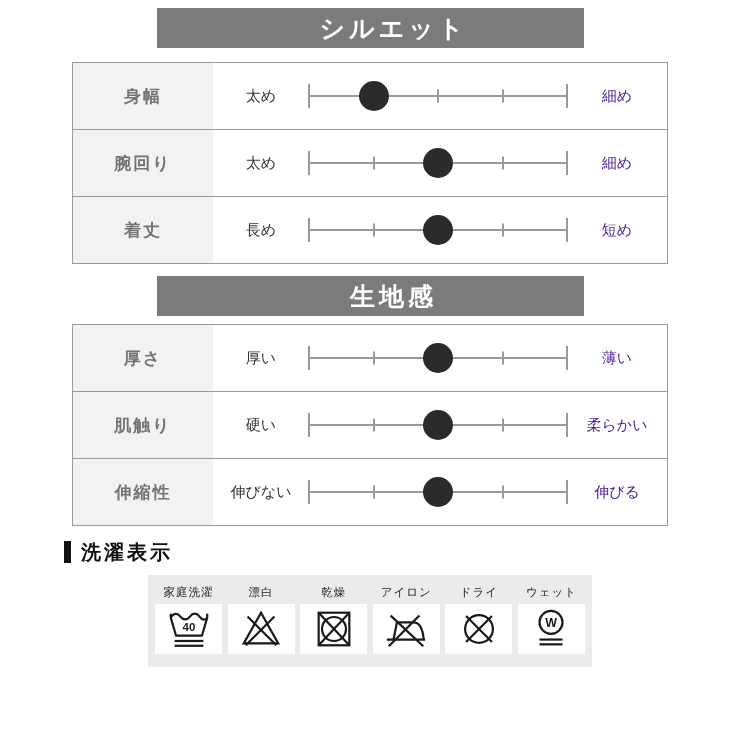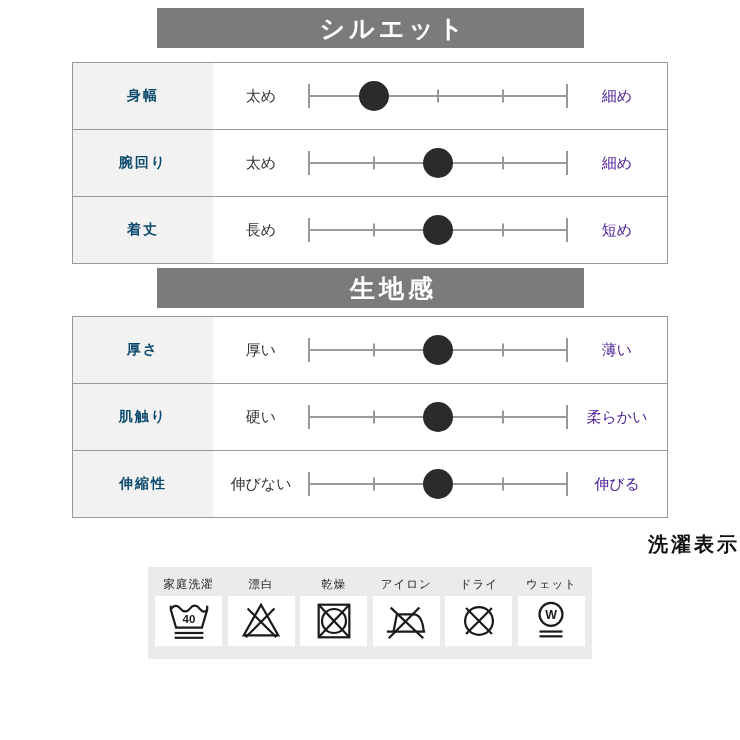--- a/index.html
+++ b/index.html
@@ -6,37 +6,37 @@
   body{
     width:740px;height:740px;background:#ffffff;overflow:hidden;position:relative;
     font-family:"Liberation Sans","DejaVu Sans",sans-serif;color:#222;
   }
   .wrap{padding-top:8px;}
   .section-bar{
     width:380px;height:40px;margin:0 auto;background:#7b7b7b;color:#ffffff;
     font-size:25px;font-weight:bold;text-align:center;line-height:40px;letter-spacing:4px;padding-left:47px;
   }
   .section-bar.first{margin-bottom:14px;}
-  .section-bar.second{margin-top:4px;margin-bottom:8px;}
+  .section-bar.second{margin-top:12px;margin-bottom:8px;}
   .spec-table{width:594px;margin:0 auto;border:1px solid #999999;background:#fff;}
   .spec-row{display:flex;height:66px;border-top:1px solid #999999;}
   .spec-row:first-child{border-top:none;}
   .row-label{
     width:140px;flex:none;background:#f2f2f2;display:flex;align-items:center;justify-content:center;
-    font-size:14px;font-weight:bold;color:#0c4a6e;letter-spacing:2px;
+    font-size:17px;font-weight:bold;color:#737373;letter-spacing:2px;
   }
   .row-body{flex:1;display:flex;align-items:center;}
   .term-left{width:96px;flex:none;text-align:center;font-size:15px;color:#333;}
   .term-right{flex:1;text-align:center;font-size:15px;color:#4c1d95;}
   .scale{position:relative;width:258px;height:44px;flex:none;}
   .scale::before{content:"";position:absolute;left:0;right:0;top:50%;height:2px;margin-top:-1px;background:#999999;}
   .tick{position:absolute;top:50%;width:2px;height:13px;background:#999999;transform:translate(-1px,-50%);}
   .tick.end{height:24px;}
   .dot{position:absolute;top:50%;width:30px;height:30px;border-radius:50%;background:#2b2b2b;transform:translate(-50%,-50%);}
-  .care-heading{display:flex;align-items:flex-end;margin:13px 0 0 64px;height:26px;flex-direction:column;}
+  .care-heading{display:flex;align-items:center;margin:13px 0 0 64px;height:26px;}
   .care-heading-bar{width:7px;height:22px;background:#111111;margin-right:10px;}
   .care-heading-text{font-size:20px;font-weight:bold;color:#111111;letter-spacing:3px;}
   .laundry{
     width:444px;margin:10px 0 0 148px;background:#ebebeb;box-sizing:border-box;
     padding:10px 6px 13px;display:flex;justify-content:space-between;
   }
   .care-item{width:69px;display:flex;flex-direction:column;align-items:center;}
   .care-label{font-size:11.5px;color:#222;margin-bottom:4px;white-space:nowrap;letter-spacing:1px;}
   .care-box{width:67px;height:50px;background:#ffffff;display:flex;align-items:center;justify-content:center;}
   .care-box svg{display:block;}

